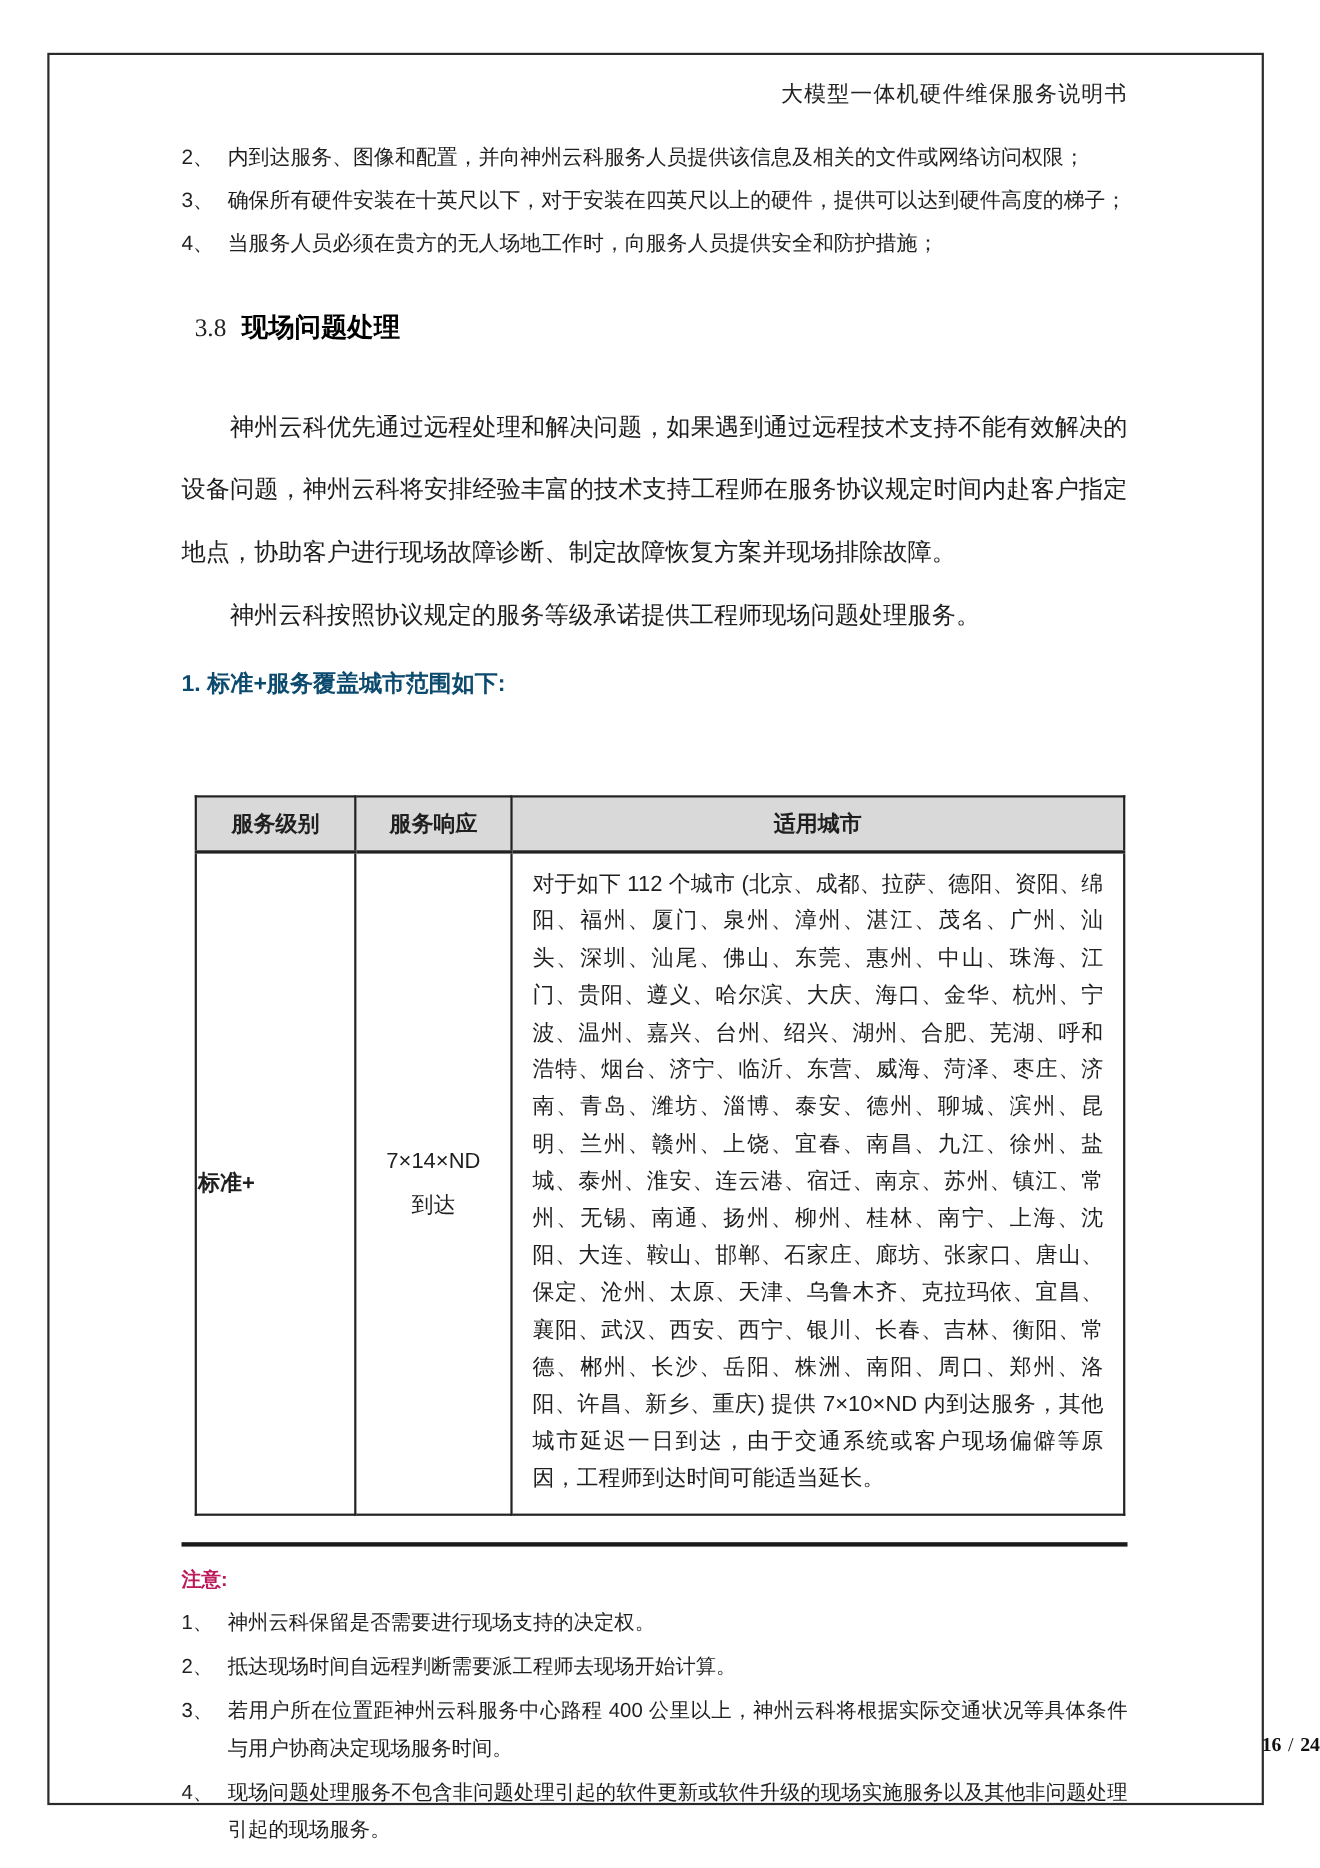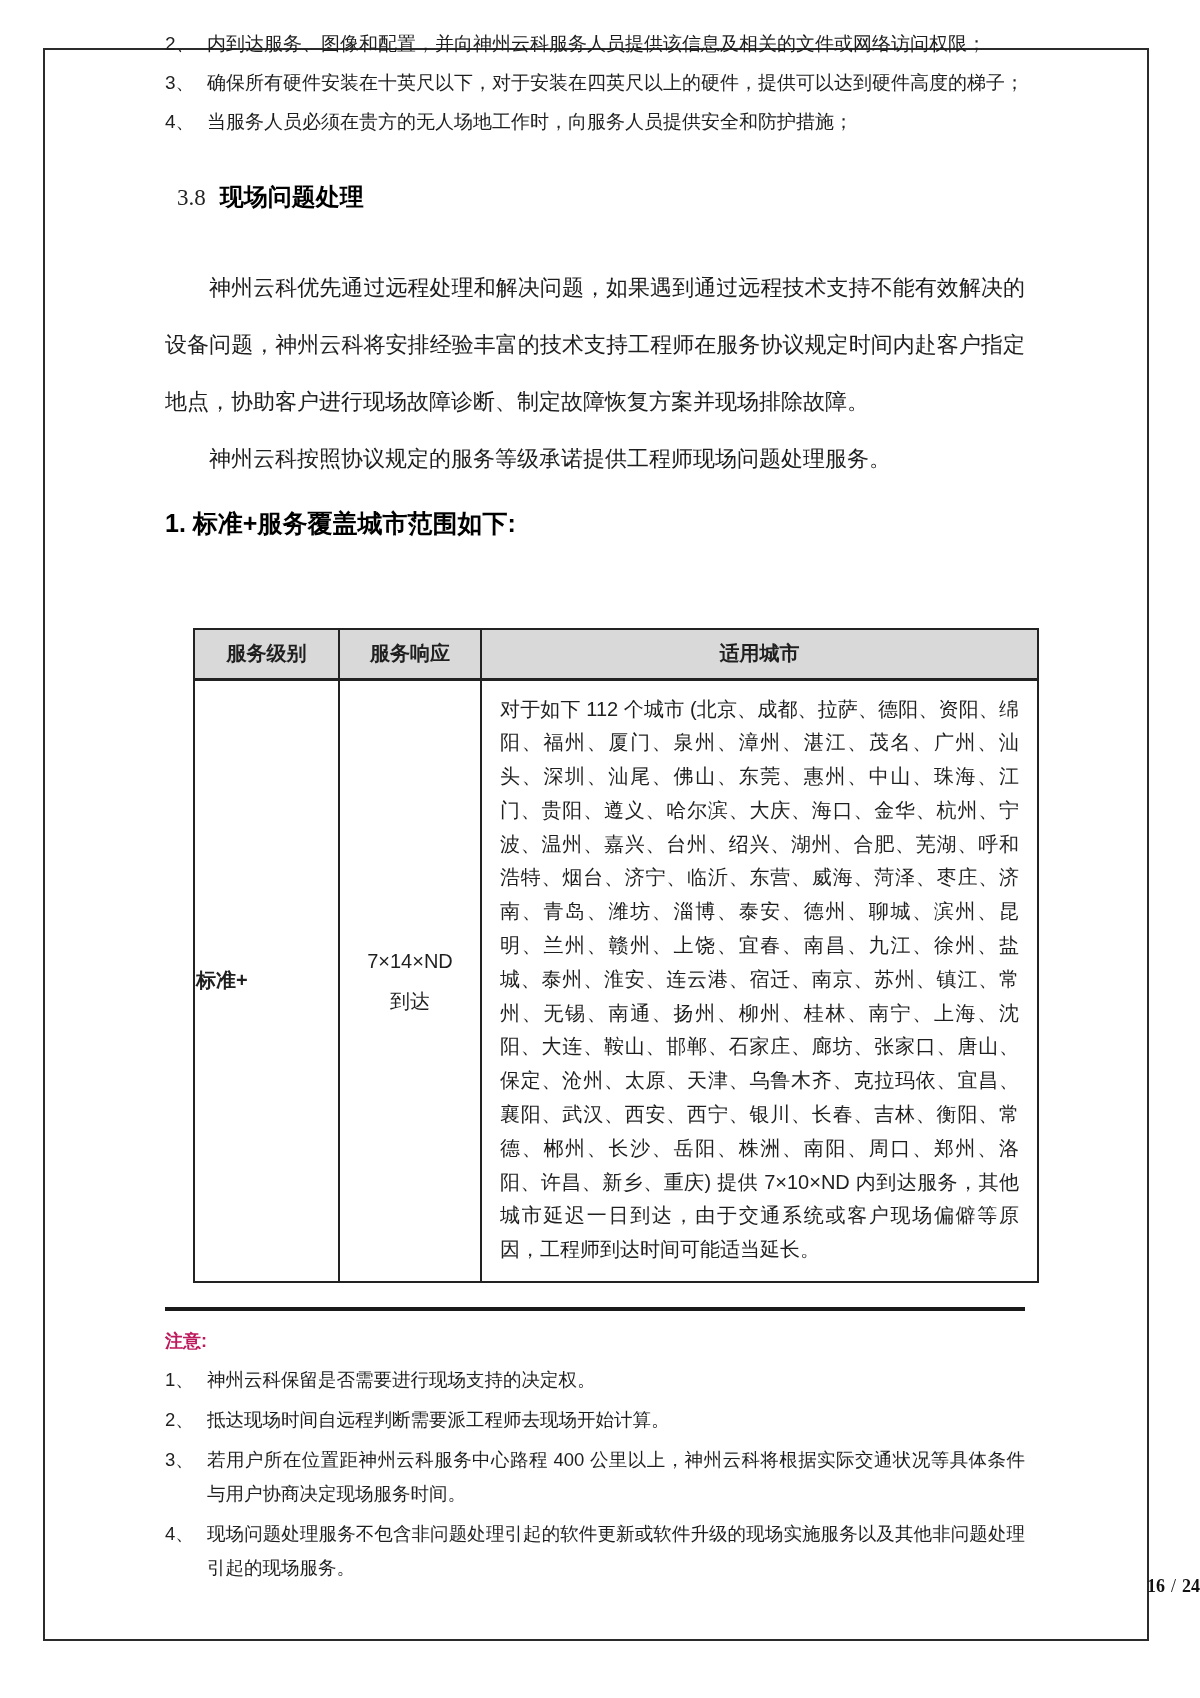--- a/index.html
+++ b/index.html
@@ -45,24 +45,24 @@
   .section-heading .sec-title { font-size: 24px; font-weight: bold; color: #000000; }
   .para {
     font-size: 22px;
     line-height: 57px;
     text-align: justify;
     text-indent: 2em;
     color: #1d1d1d;
   }
   .para-1 { margin-top: 42px; }
   .para-2 { margin-top: 0; }
-  .table-caption { margin-top: 20px; font-size: 25px; font-weight: bold; color: #000000; }
+  .table-caption { margin-top: 20px; font-size: 21px; font-weight: bold; color: #0c4a6e; }
   table.svc {
     margin-top: 88px;
-    margin-left: 28px;
+    margin-left: 12px;
     width: 844px;
     border-collapse: collapse;
     table-layout: fixed;
     border-radius: 21px;
   }
   table.svc col.c1 { width: 145px; }
   table.svc col.c2 { width: 142px; }
   table.svc col.c3 { width: 557px; }
   table.svc th, table.svc td { border: 2px solid #222; box-sizing: border-box; }
   table.svc th {
@@ -107,20 +107,21 @@
   .footer .sep { font-weight: normal; padding: 0 6px; }
 </style>
 </head>
 <body>
 
 <div class="page">
   <div class="frame"></div>
 
   <div class="content">
 
+    <div class="doc-header">大模型一体机硬件维保服务说明书</div>
 
     <div class="toplist">
       <div class="toplist-item">
         <span class="num">2、</span>
         <span class="txt">内到达服务、图像和配置，并向神州云科服务人员提供该信息及相关的文件或网络访问权限；</span>
       </div>
       <div class="toplist-item">
         <span class="num">3、</span>
         <span class="txt">确保所有硬件安装在十英尺以下，对于安装在四英尺以上的硬件，提供可以达到硬件高度的梯子；</span>
       </div>

